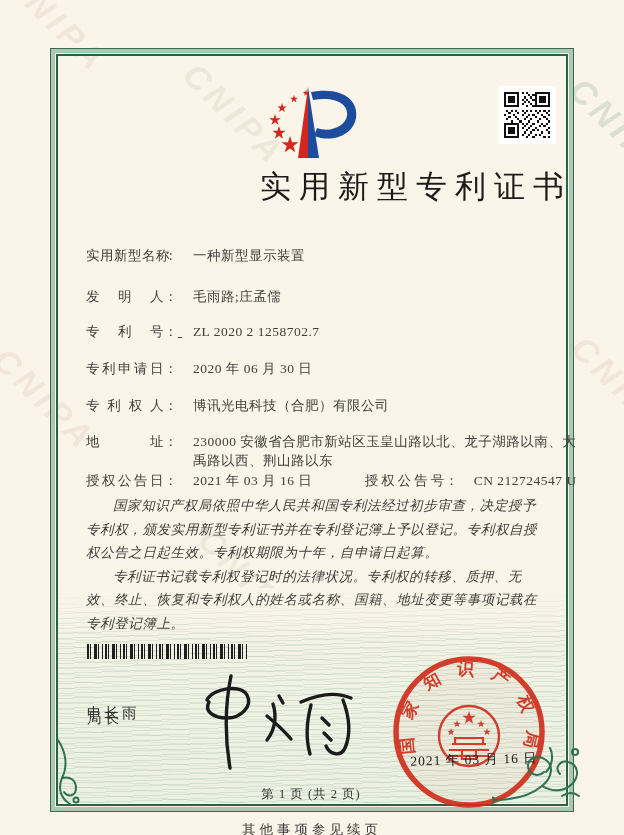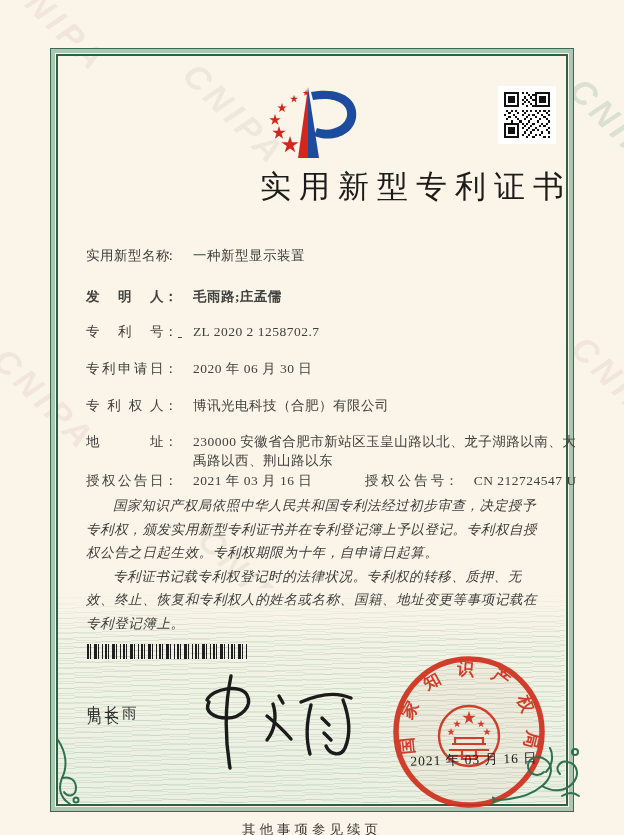--- a/index.html
+++ b/index.html
@@ -113,21 +113,21 @@
       </g>
     </svg>
   </div>
 
   <div class="title">实用新型专利证书</div>
 
   <div class="row" style="top:246px;">
     <span class="flabel">实用新型名称</span><span class="colon">：</span>
     <span class="fvalue">一种新型显示装置</span>
   </div>
-  <div class="row" style="top:287px;font-weight:bold;">
+  <div class="row" style="top:287px;">
     <span class="flabel">发明人</span><span class="colon">：</span>
     <span class="fvalue">毛雨路;庄孟儒</span>
   </div>
   <div class="row" style="top:322px;text-decoration:underline;">
     <span class="flabel">专利号</span><span class="colon">：</span>
     <span class="fvalue">ZL 2020 2 1258702.7</span>
   </div>
   <div class="row" style="top:359px;">
     <span class="flabel">专利申请日</span><span class="colon">：</span>
     <span class="fvalue">2020 年 06 月 30 日</span>
@@ -206,15 +206,16 @@
     </g>
   </svg>
   <svg class="flourish" style="left:52px; top:738px;" width="40" height="70" viewBox="0 0 40 70">
     <g fill="none" stroke="#2f7050" stroke-width="2" stroke-linecap="round">
       <path d="M6,2 C14,14 16,28 10,40 C6,50 8,60 18,66"></path>
       <path d="M10,40 C18,38 24,42 24,50 C24,58 16,60 12,54"></path>
       <circle cx="24" cy="62" r="2.5"></circle>
     </g>
   </svg>
 
+  <div class="pageno">第 1 页 (共 2 页)</div>
   <div class="contnote">其他事项参见续页</div>
 
 </div>
 
 </body></html>

